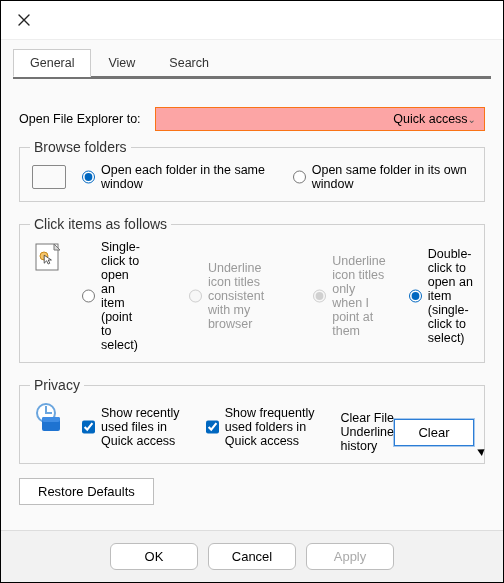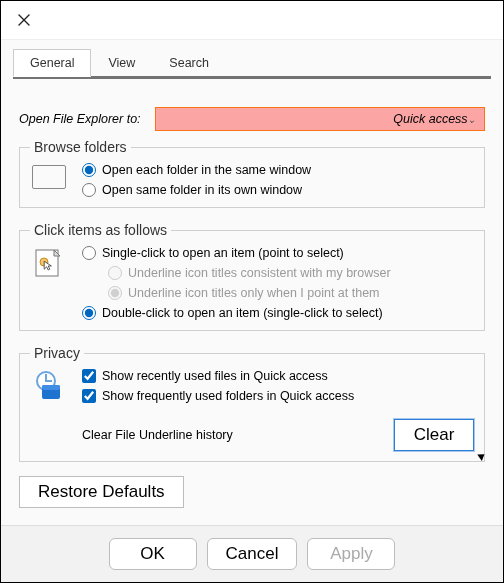--- a/index.html
+++ b/index.html
@@ -60,21 +60,20 @@
     background: #fff;
     border-bottom: 1px solid #fff;
   }
   
   .open-row {
     display: flex;
     align-items: center;
     gap: 14px;
     margin-bottom: 8px;
     padding: 0 6px;
-    font-style: italic;
   }
   .combo {
     flex: 1;
     border: 1px solid #f97316;
     background: #fca5a5;
     padding: 4px 8px;
     display: flex;
     align-items: center;
     justify-content: flex-end;
     font-size: 12.5px;
@@ -101,22 +100,22 @@
   .icon-box {
     width: 38px;
     flex: 0 0 38px;
     display: flex;
     justify-content: center;
     padding-top: 2px;
   }
   .radio-col, .check-col {
     flex: 1;
     display: flex;
-    flex-direction: column;
-    gap: 6px;
+    flex-direction: row;
+    gap: 22px;
   }
   label.opt {
     display: flex;
     align-items: center;
     gap: 6px;
     font-size: 12.5px;
     cursor: pointer;
   }
   label.opt.disabled {
     color: #9a9a9a;
@@ -134,21 +133,21 @@
     display: flex;
     align-items: center;
     justify-content: space-between;
     margin-top: 10px;
     padding-left: 0;
   }
   .btn {
     border: 1px solid #bdbdbd;
     background: #fff;
     padding: 5px 18px;
-    font-size: 17px;
+    font-size: 13px;
     cursor: pointer;
     min-width: 80px;
   }
   .btn.highlight {
     border-color: #2b7dd6;
     box-shadow: 0 0 0 1px rgba(43,125,214,0.4);
   }
   .btn:disabled {
     color: #aaa;
     cursor: default;

